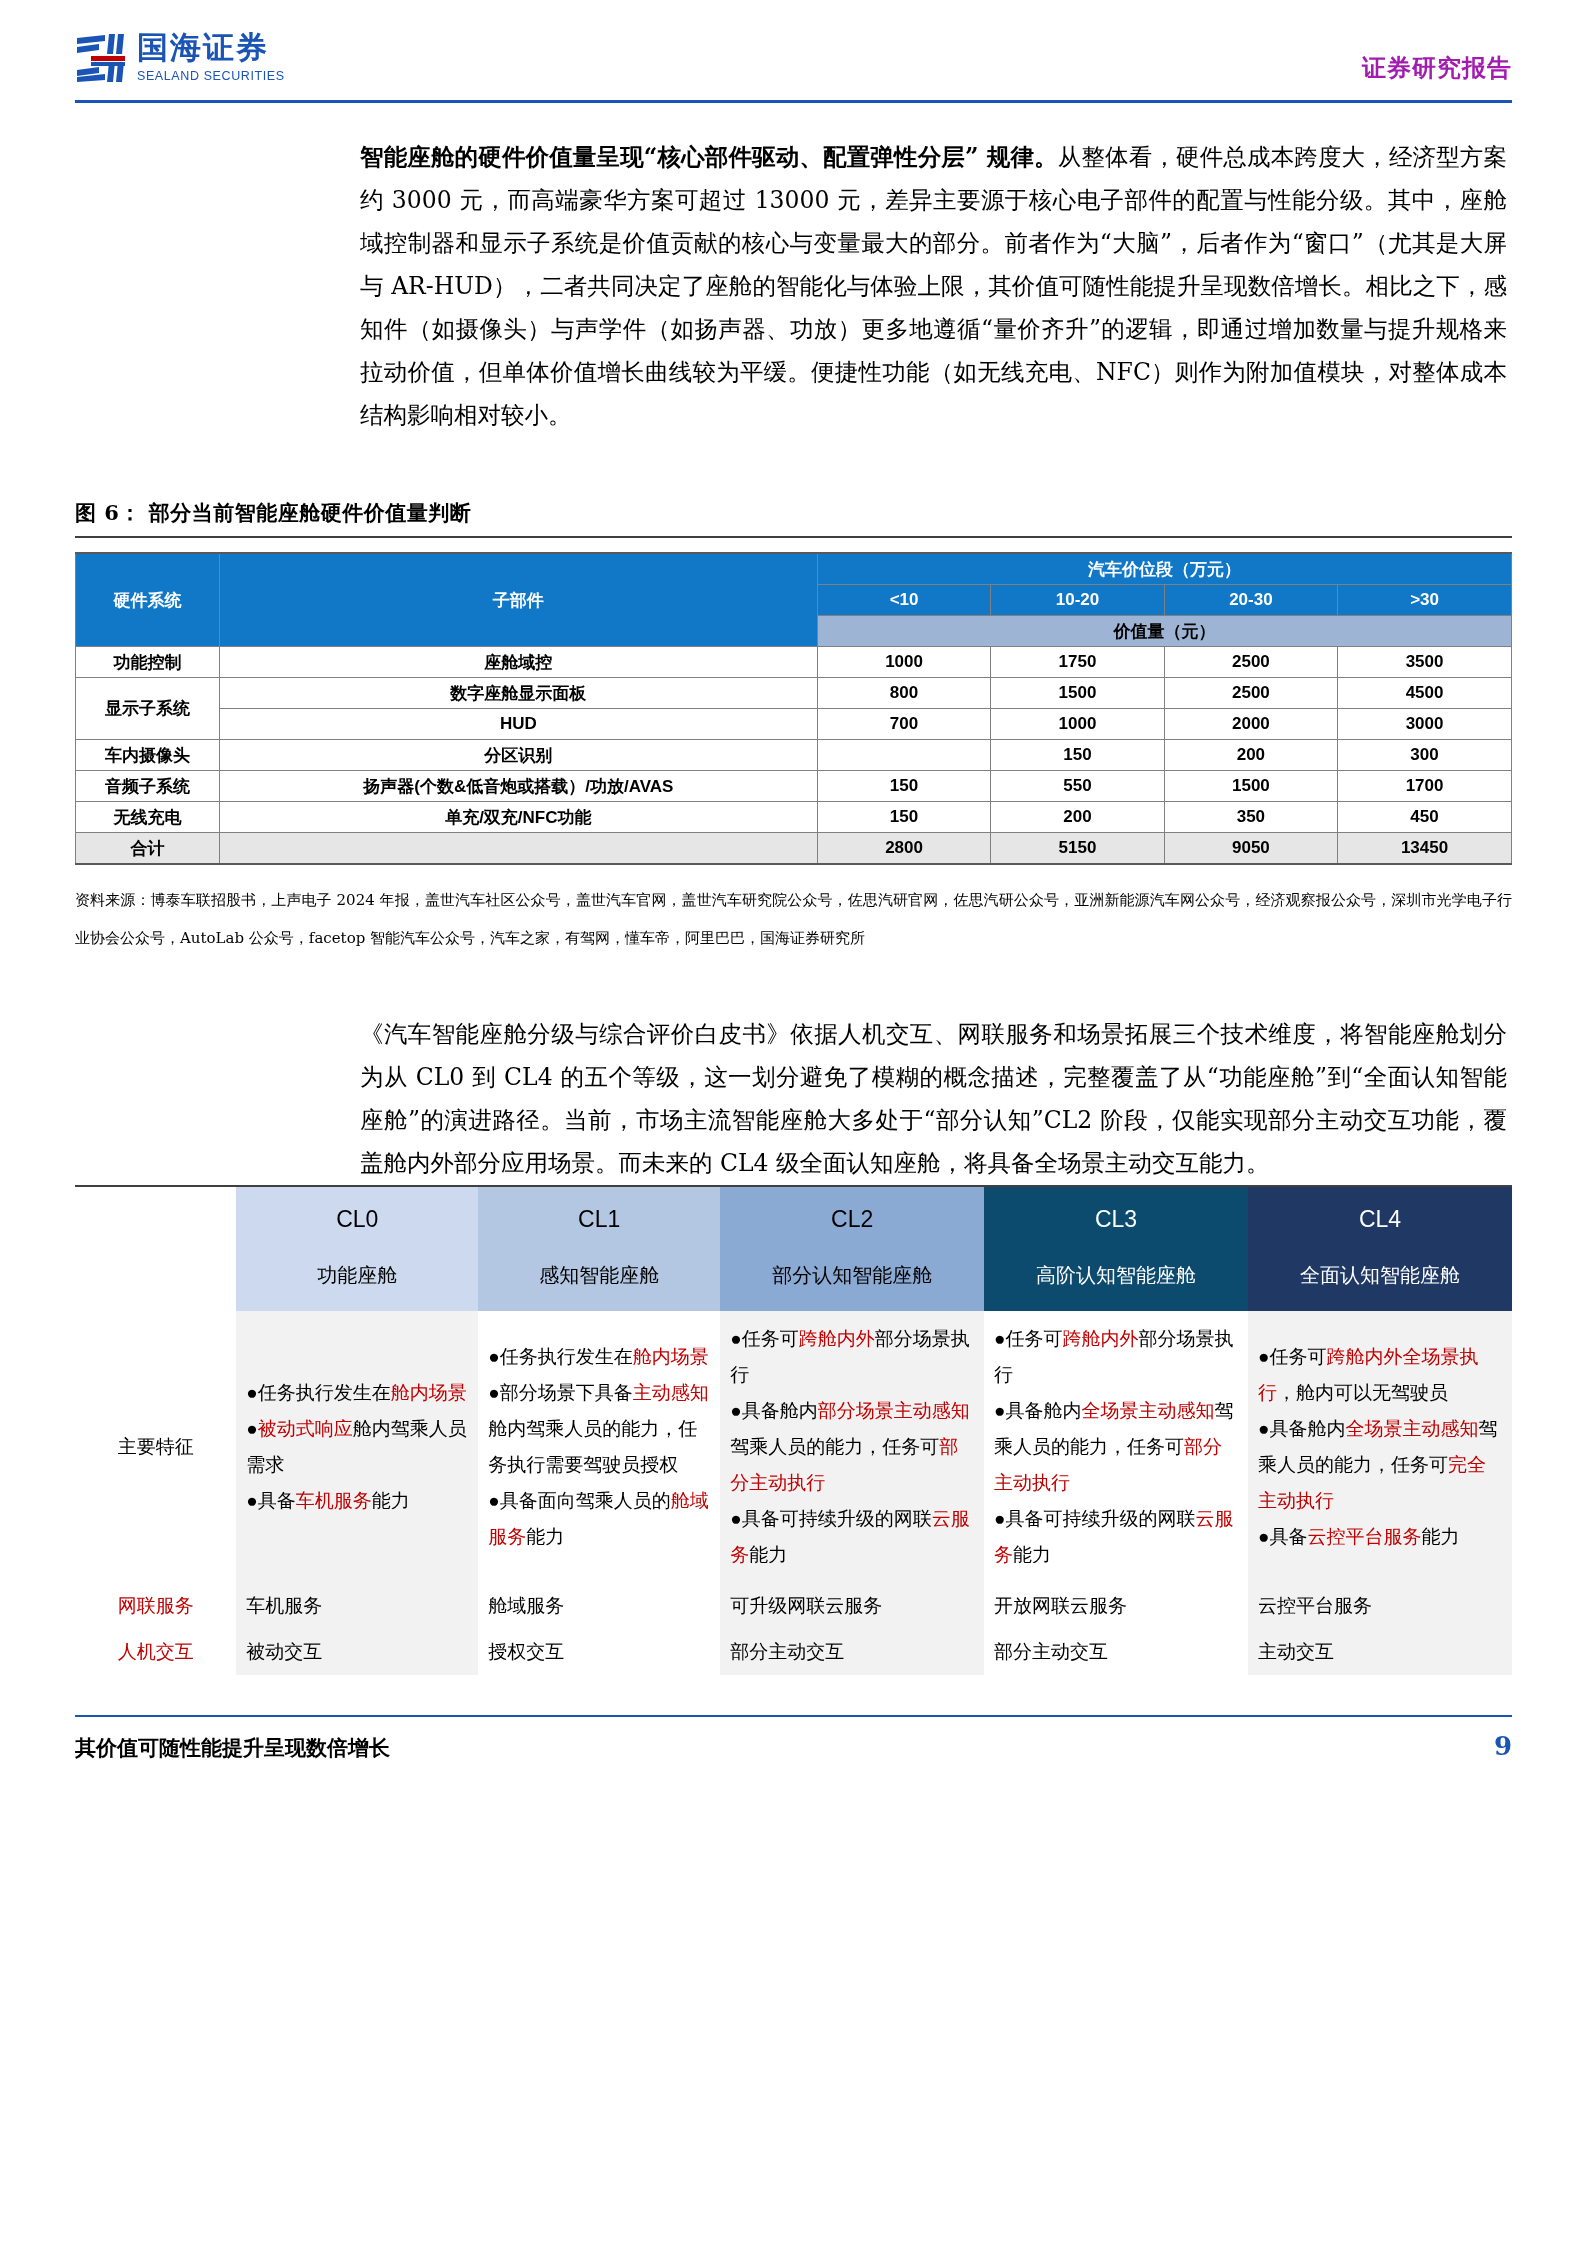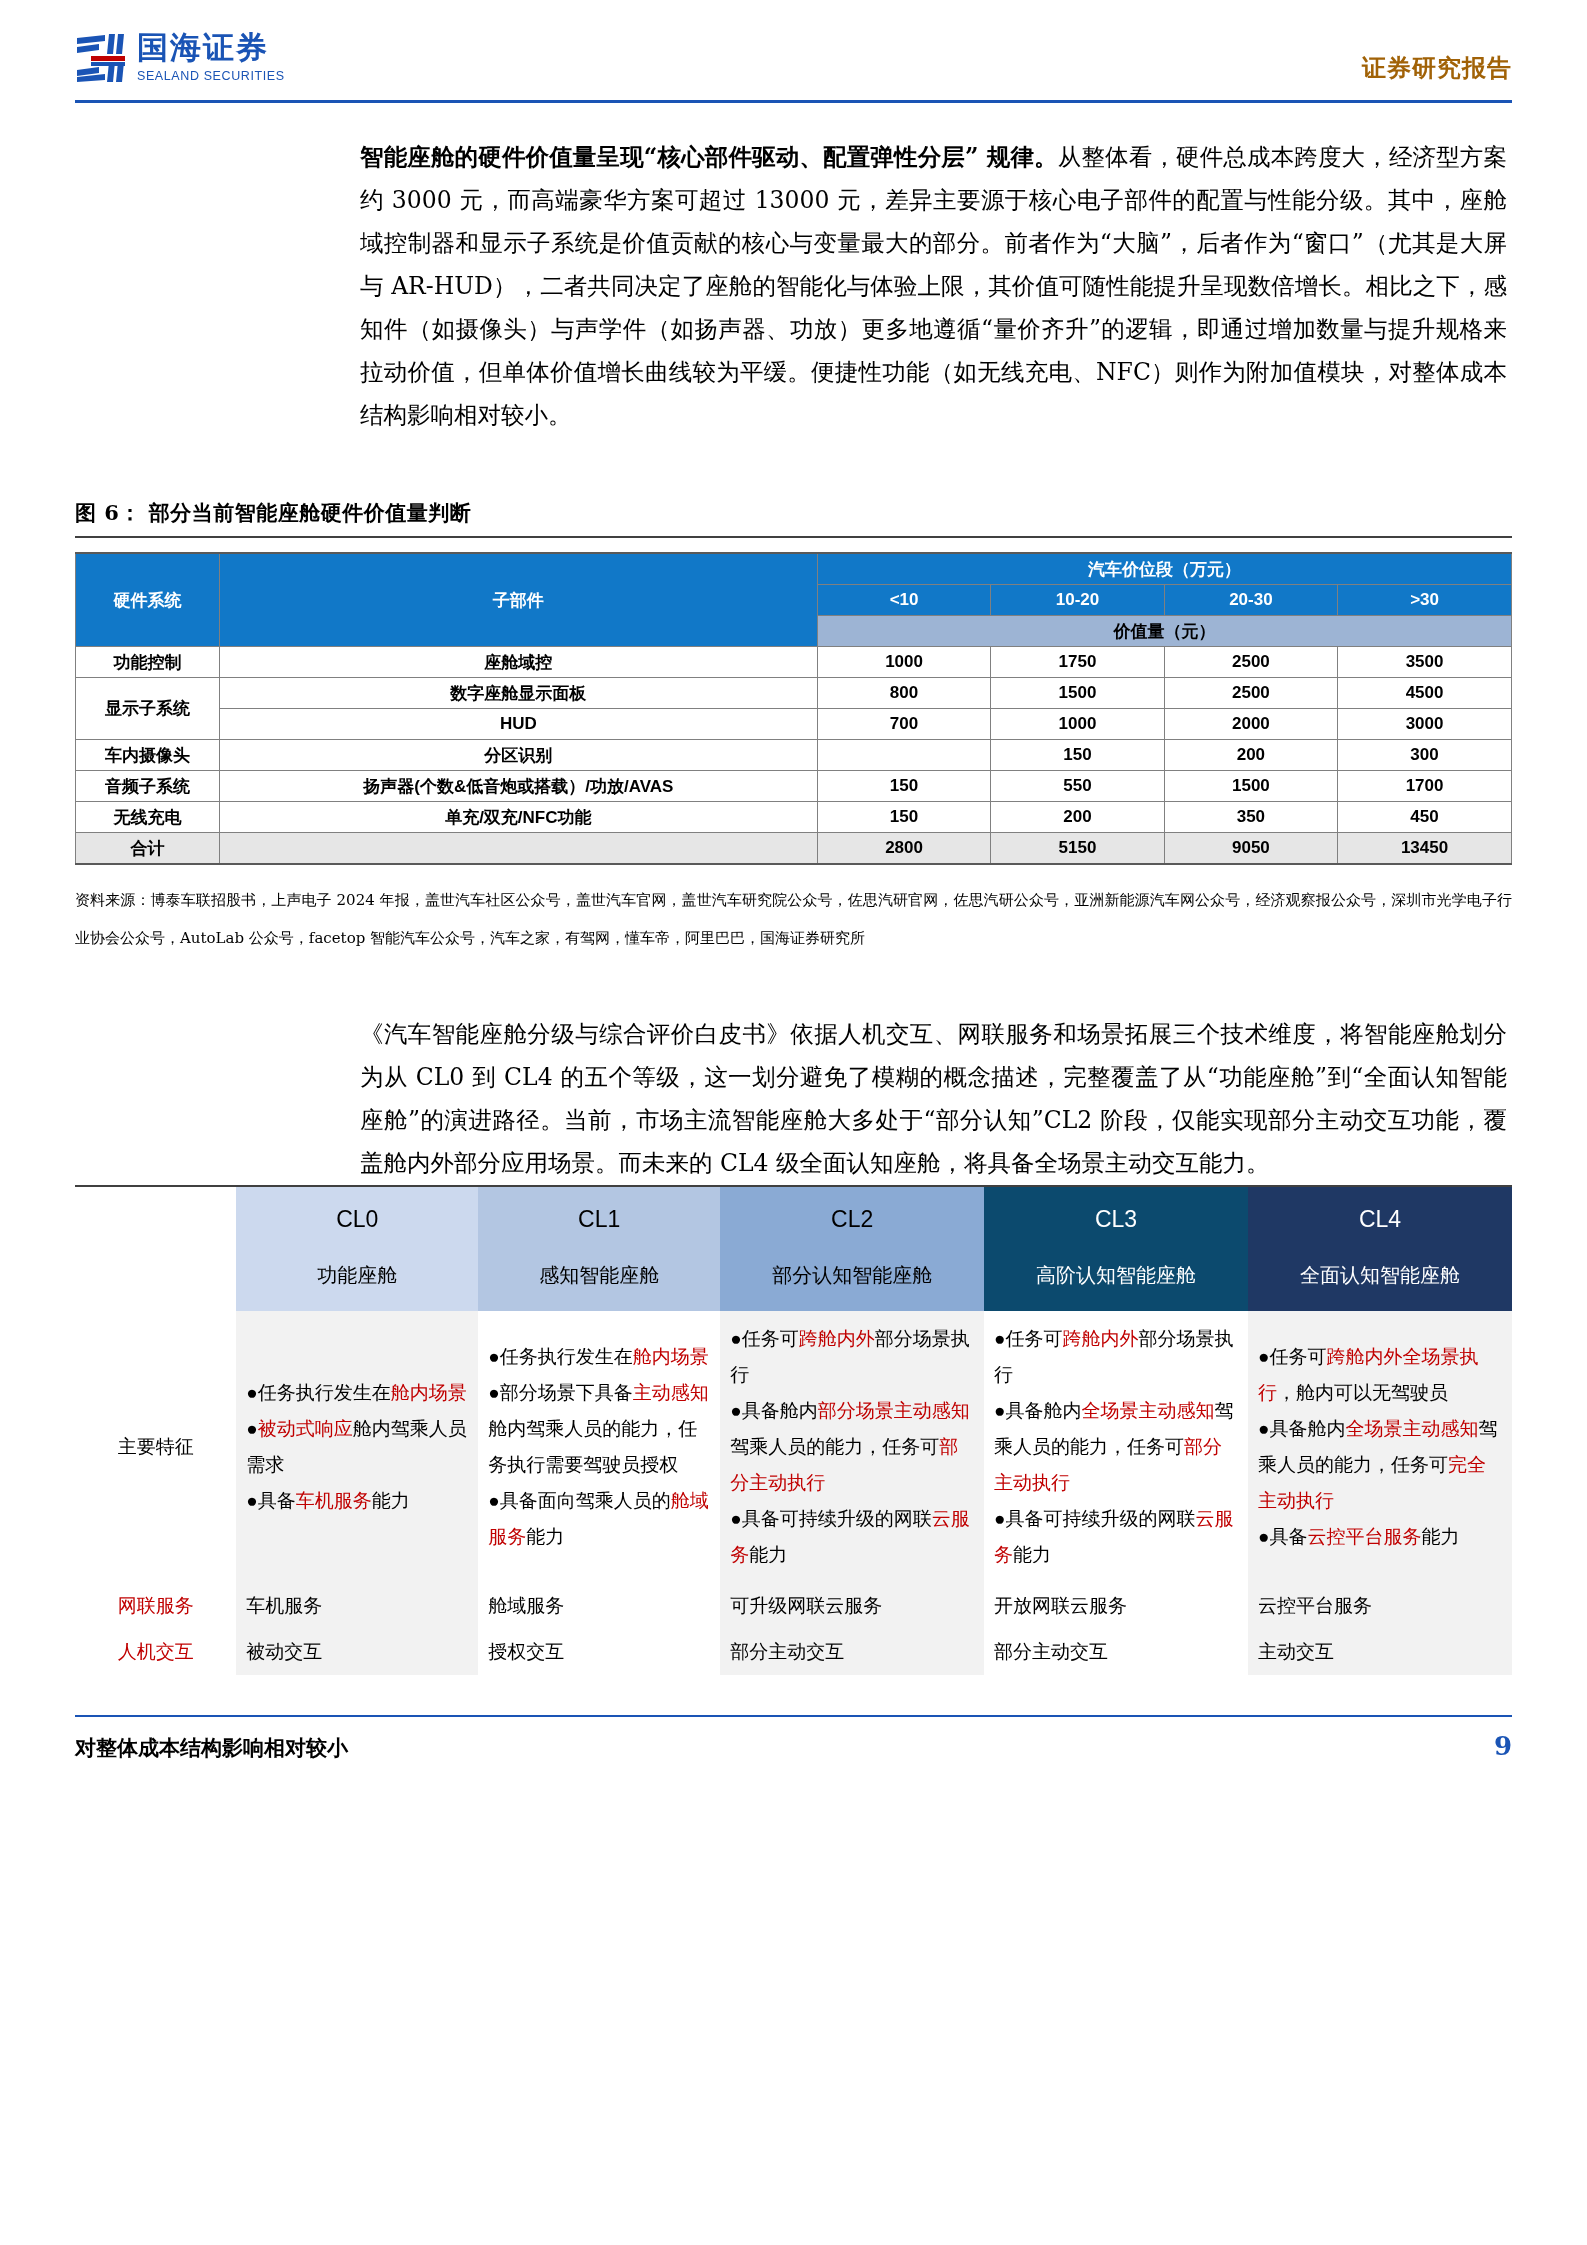--- a/index.html
+++ b/index.html
@@ -63,21 +63,21 @@
     letter-spacing: 0.6px;
     margin-top: 4px;
   }
   .header-right {
     position: absolute;
     right: 0;
     top: 52px;
     font-size: 24px;
     font-weight: bold;
     letter-spacing: 1px;
-    color: #a16207;
+    color: #a21caf;
     font-family: "DejaVu Serif", serif;
   }
   .header-rule {
     position: absolute;
     left: 75px;
     right: 75px;
     top: 100px;
     height: 3px;
     background: #1a54b5;
   }
@@ -401,17 +401,17 @@
         <td class="white">授权交互</td>
         <td class="shade">部分主动交互</td>
         <td class="white">部分主动交互</td>
         <td class="shade">主动交互</td>
       </tr>
     </tbody>
   </table>
 
   <div class="footer-rule"></div>
   <div class="footer">
-    <span class="footer-left">对整体成本结构影响相对较小</span>
+    <span class="footer-left">其价值可随性能提升呈现数倍增长</span>
     <span class="footer-page">9</span>
   </div>
 
 </div>
 
 </body></html>

